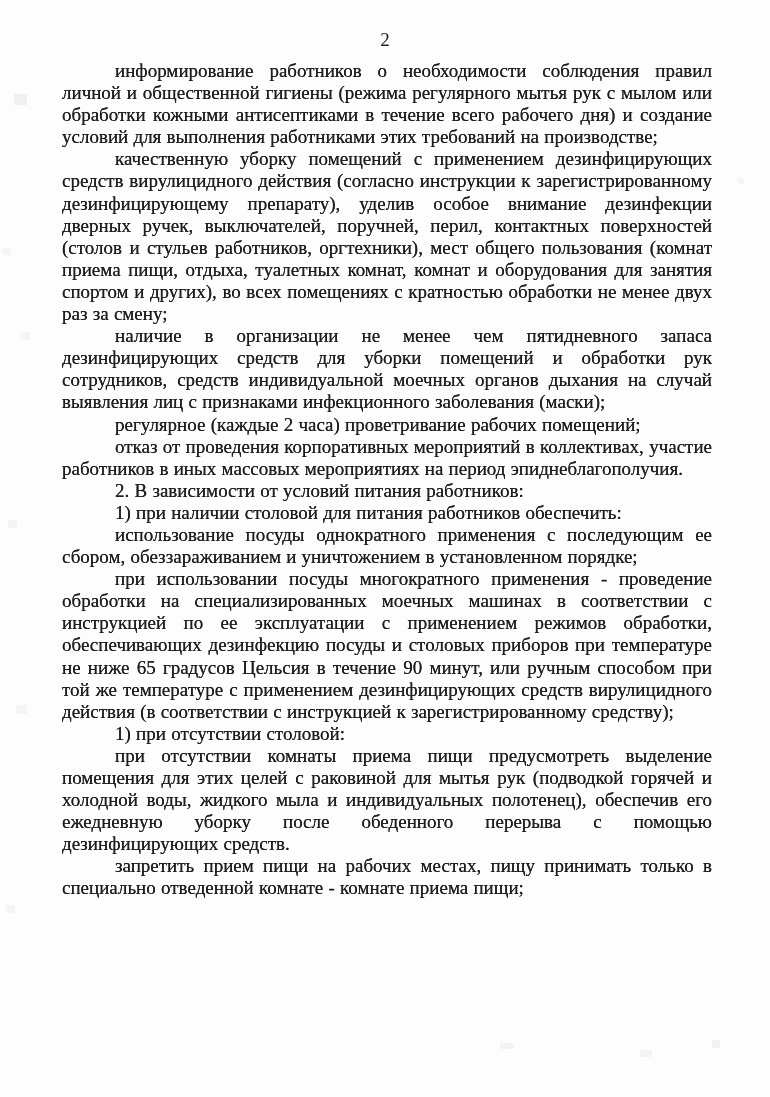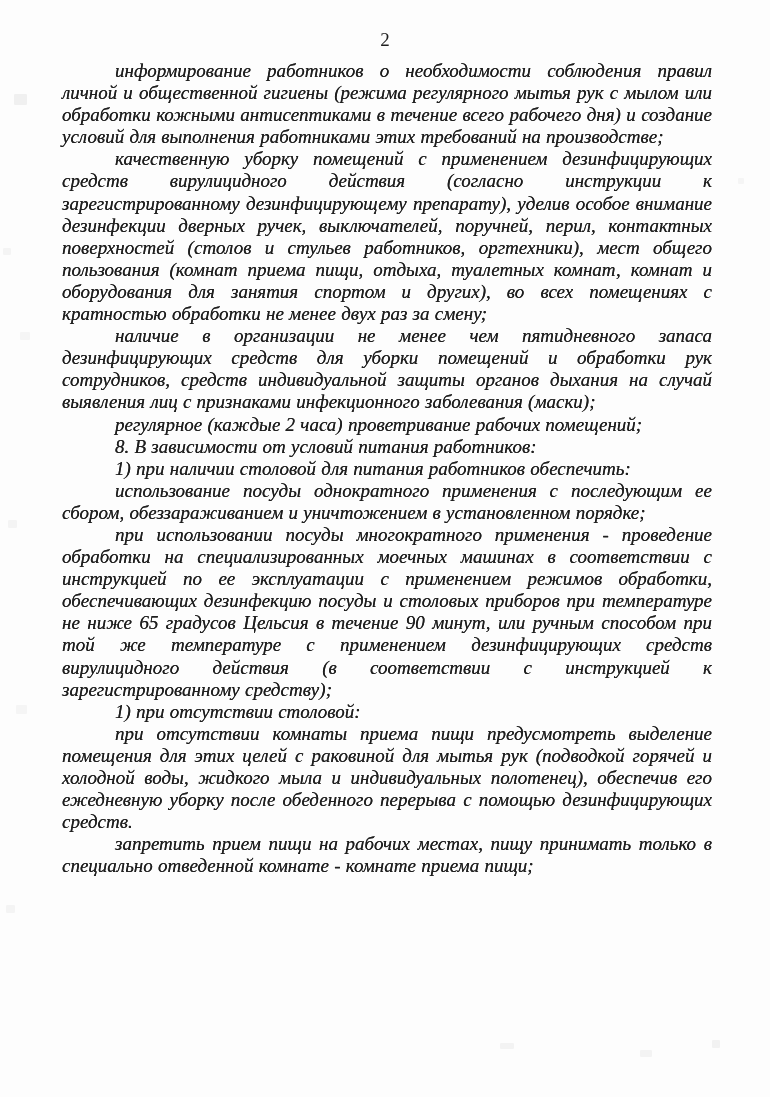--- a/index.html
+++ b/index.html
@@ -22,21 +22,20 @@
   }
   .page-number {
     margin: 0;
     padding-top: 29px;
     text-align: center;
     font-size: 19px;
     line-height: 22px;
   }
   .content {
     margin: 9px 58px 4px 62px;
-    font-style: italic;
   }
   .content p {
     margin: 0;
     text-indent: 53px;
     text-align: justify;
     font-size: 19px;
     line-height: 22.1px;
     word-spacing: 0.5px;
     text-shadow: 0 0 0.5px currentColor; 
   }
@@ -58,23 +57,24 @@
 </style>
 </head>
 <body>
 
 <div class="page" style="--bg: #fdfdfd; --ink: #1f1f1f;">
   <div class="page-number">2</div>
 
   <div class="content" id="content">
       <p>информирование работников о необходимости соблюдения правил личной и общественной гигиены (режима регулярного мытья рук с мылом или обработки кожными антисептиками в течение всего рабочего дня) и создание условий для выполнения работниками этих требований на производстве;</p>
       <p>качественную уборку помещений с применением дезинфицирующих средств вирулицидного действия (согласно инструкции к зарегистрированному дезинфицирующему препарату), уделив особое внимание дезинфекции дверных ручек, выключателей, поручней, перил, контактных поверхностей (столов и стульев работников, оргтехники), мест общего пользования (комнат приема пищи, отдыха, туалетных комнат, комнат и оборудования для занятия спортом и других), во всех помещениях с кратностью обработки не менее двух раз за смену;</p>
-      <p>наличие в организации не менее чем пятидневного запаса дезинфицирующих средств для уборки помещений и обработки рук сотрудников, средств индивидуальной защиты органов дыхания на случай выявления лиц с признаками инфекционного заболевания (маски);</p>
+      <p>наличие в организации не менее чем пятидневного запаса дезинфицирующих средств для уборки помещений и обработки рук сотрудников, средств индивидуальной моечных органов дыхания на случай выявления лиц с признаками инфекционного заболевания (маски);</p>
       <p>регулярное (каждые 2 часа) проветривание рабочих помещений;</p>
-      <p>8. В зависимости от условий питания работников:</p>
+      <p>отказ от проведения корпоративных мероприятий в коллективах, участие работников в иных массовых мероприятиях на период эпиднеблагополучия.</p>
+      <p>2. В зависимости от условий питания работников:</p>
       <p>1) при наличии столовой для питания работников обеспечить:</p>
       <p>использование посуды однократного применения с последующим ее сбором, обеззараживанием и уничтожением в установленном порядке;</p>
       <p>при использовании посуды многократного применения - проведение обработки на специализированных моечных машинах в соответствии с инструкцией по ее эксплуатации с применением режимов обработки, обеспечивающих дезинфекцию посуды и столовых приборов при температуре не ниже 65 градусов Цельсия в течение 90 минут, или ручным способом при той же температуре с применением дезинфицирующих средств вирулицидного действия (в соответствии с инструкцией к зарегистрированному средству);</p>
       <p>1) при отсутствии столовой:</p>
       <p>при отсутствии комнаты приема пищи предусмотреть выделение помещения для этих целей с раковиной для мытья рук (подводкой горячей и холодной воды, жидкого мыла и индивидуальных полотенец), обеспечив его ежедневную уборку после обеденного перерыва с помощью дезинфицирующих средств.</p>
       <p>запретить прием пищи на рабочих местах, пищу принимать только в специально отведенной комнате - комнате приема пищи;</p>
     </div>
 
   <span class="noise n1"></span>
   <span class="noise n2"></span>

